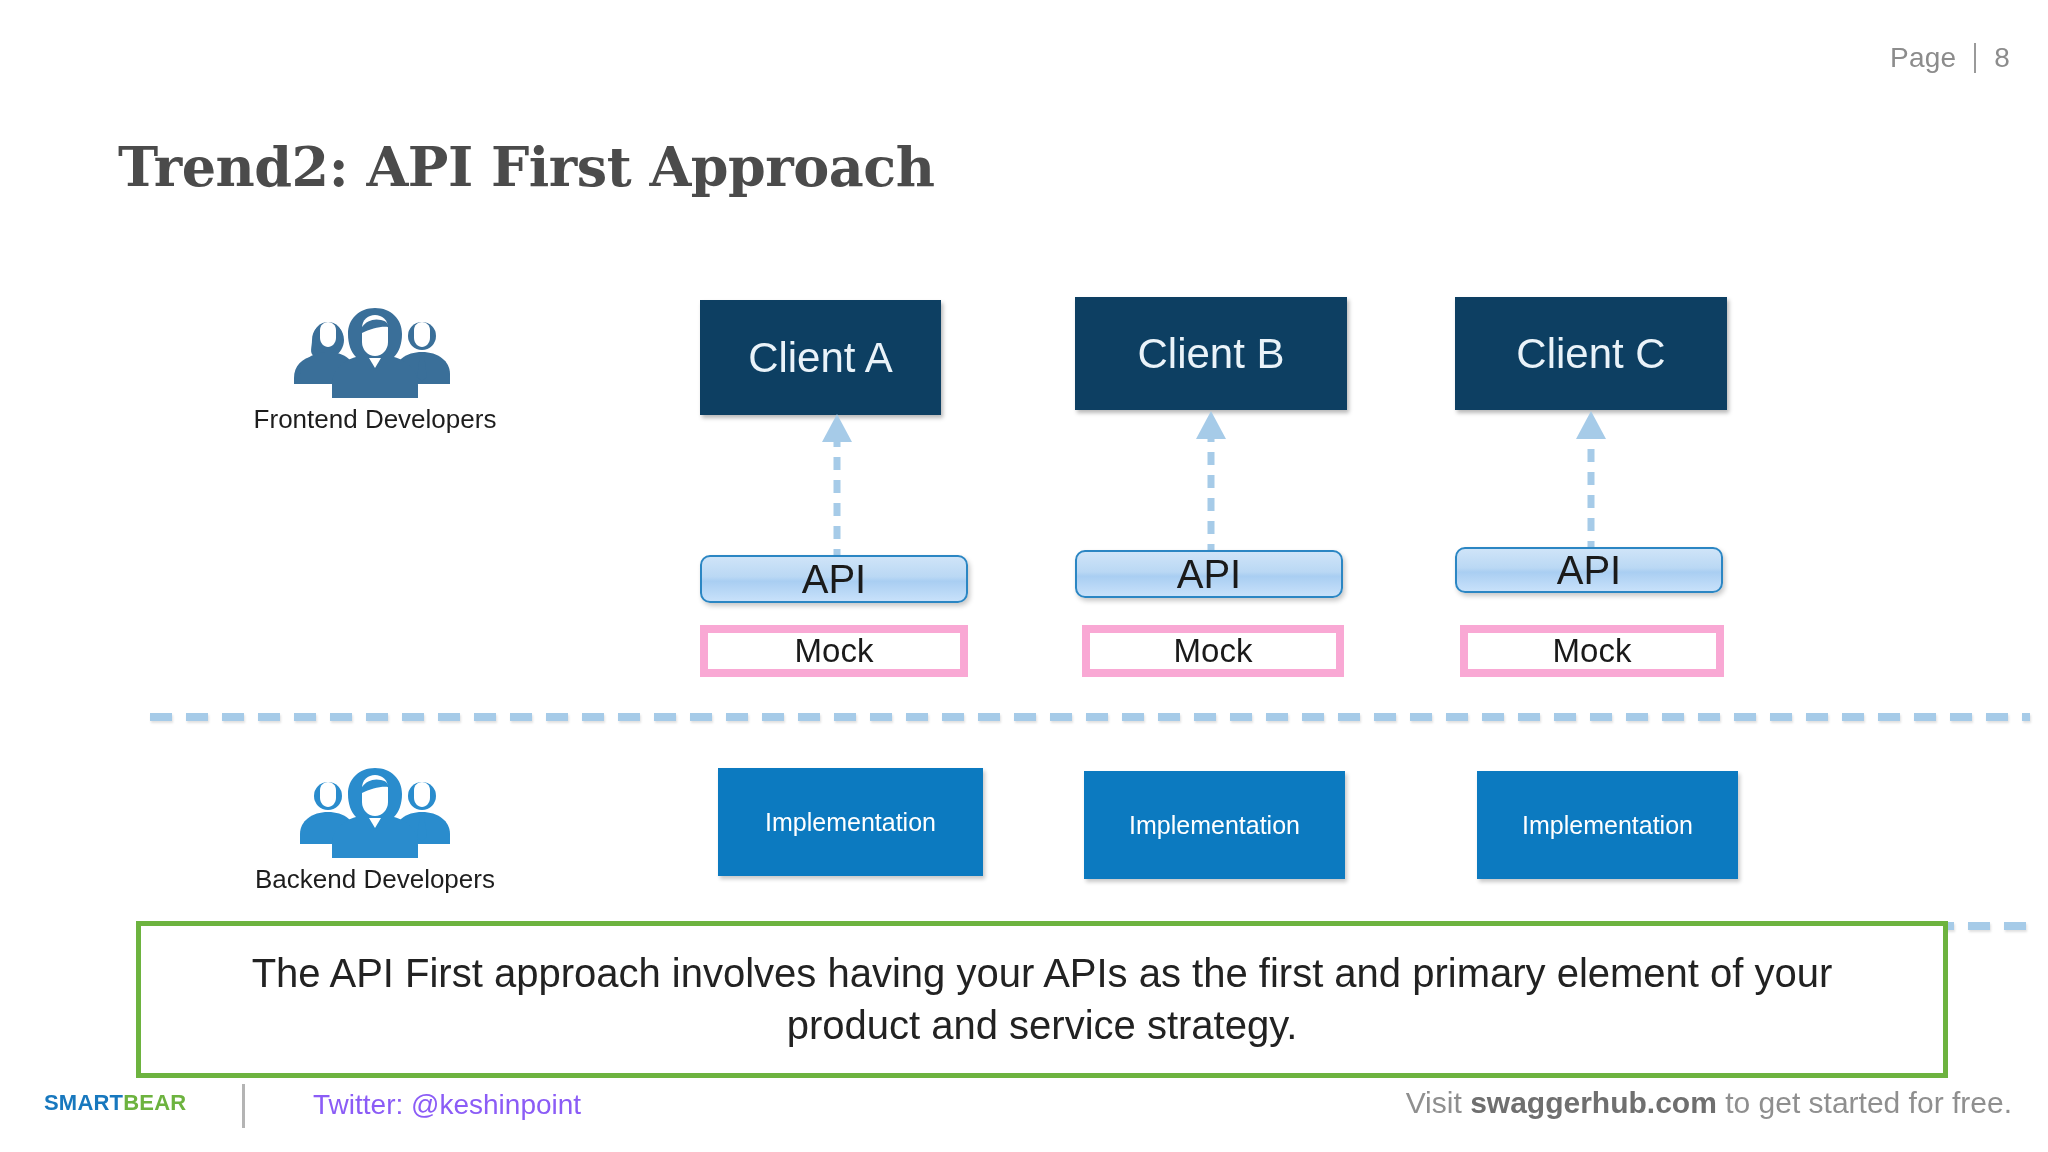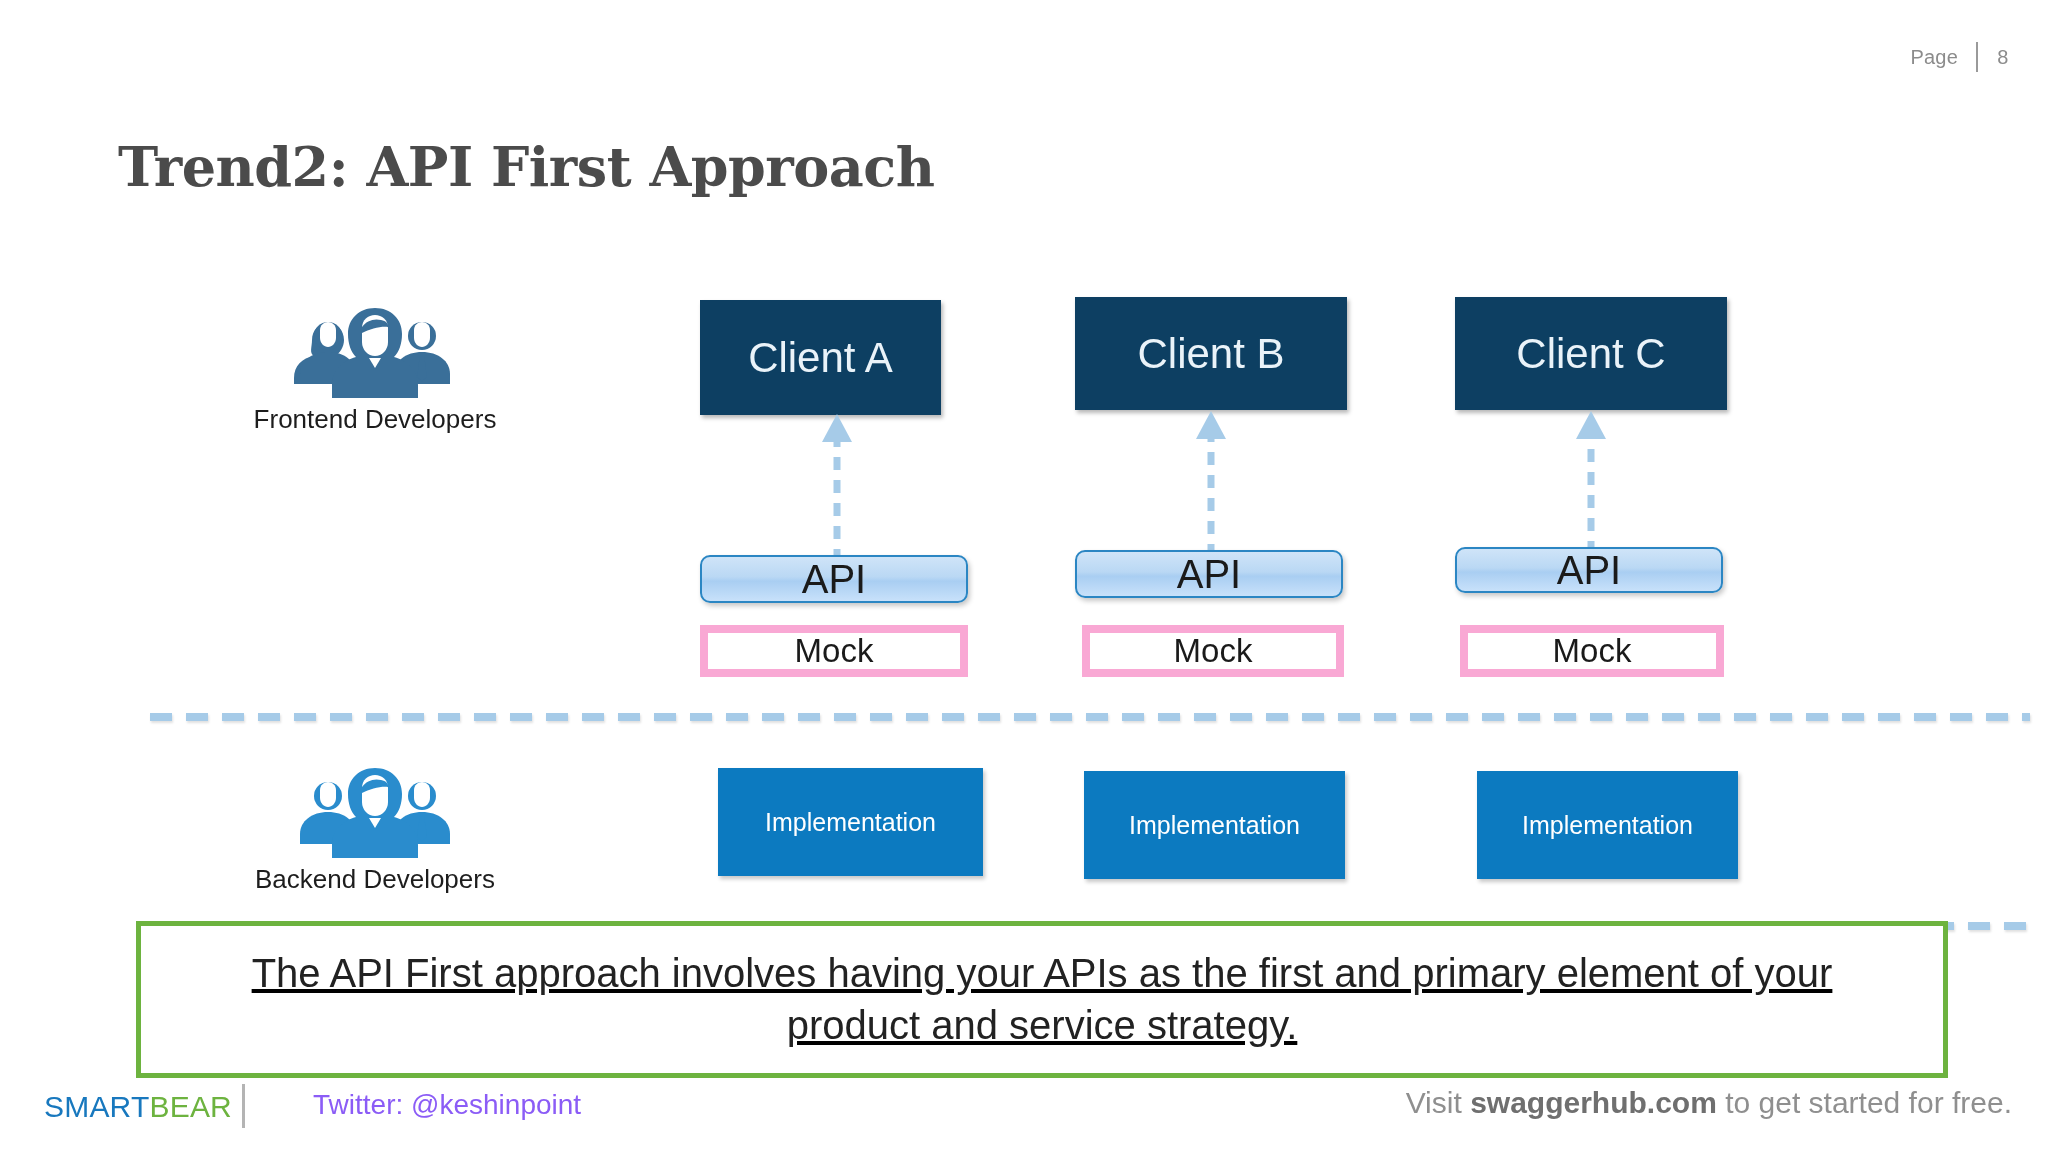--- a/index.html
+++ b/index.html
@@ -14,21 +14,21 @@
     width: 2048px; height: 1152px;
     background: #ffffff;
   }
 
   
   .page-indicator {
     position: absolute;
     top: 42px; right: 38px;
     display: flex; align-items: center; gap: 18px;
     color: #8c8c8c;
-    font-size: 20px;
+    font-size: 28px;
     letter-spacing: .2px;
   }
   .page-indicator .divider {
     display: inline-block;
     width: 2px; height: 30px;
     background: #9a9a9a;
   }
   .page-indicator .num { color: #8c8c8c; min-width: 14px; text-align: center;}
 
   .slide-title {
@@ -138,40 +138,39 @@
   
   .callout {
     position: absolute;
     left: 136px; top: 921px;
     width: 1812px; height: 157px;
     border: 5px solid #6db33f;
     background: #ffffff;
     display: flex; align-items: center; justify-content: center;
     padding: 8px 40px;
     z-index: 5;
-    text-decoration: underline;
   }
   .callout .text {
     font-size: 40px;
     line-height: 1.28;
     color: #222;
     text-align: center;
   }
 
   
   .footer {
     position: absolute;
     left: 0; bottom: 0;
     width: 2048px; height: 74px;
   }
   .brand {
     position: absolute;
     left: 44px; top: 12px;
-    font-size: 30px;
-    font-weight: 400;
+    font-size: 22px;
+    font-weight: 700;
     letter-spacing: .2px;
   }
   .brand .smart { color: #1878be; }
   .brand .bear  { color: #6db33f; }
   .footer-sep {
     position: absolute;
     left: 242px; top: 6px;
     width: 3px; height: 44px;
     background: #b4b4b4;
   }

